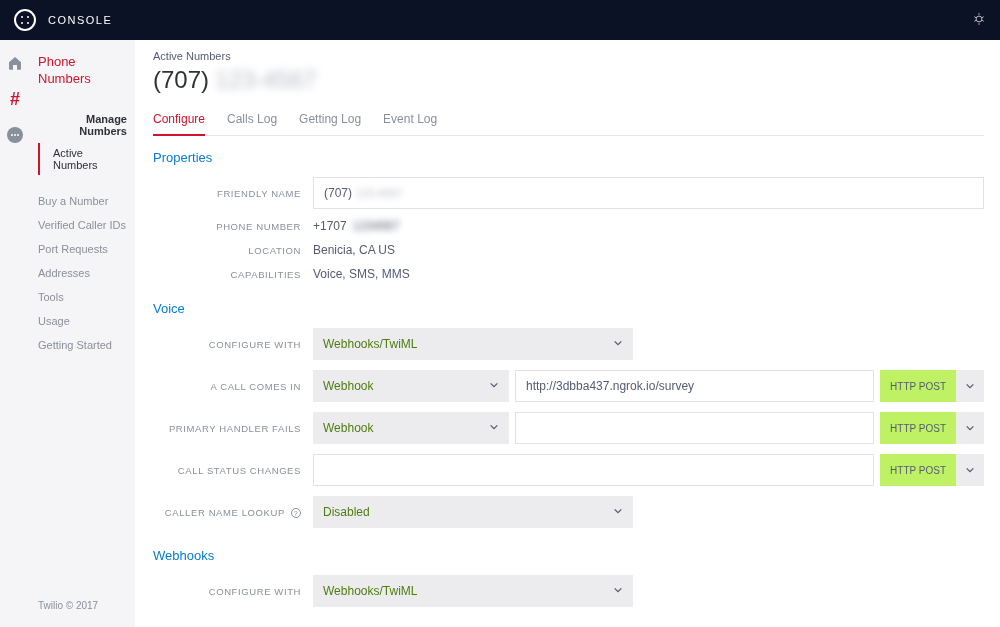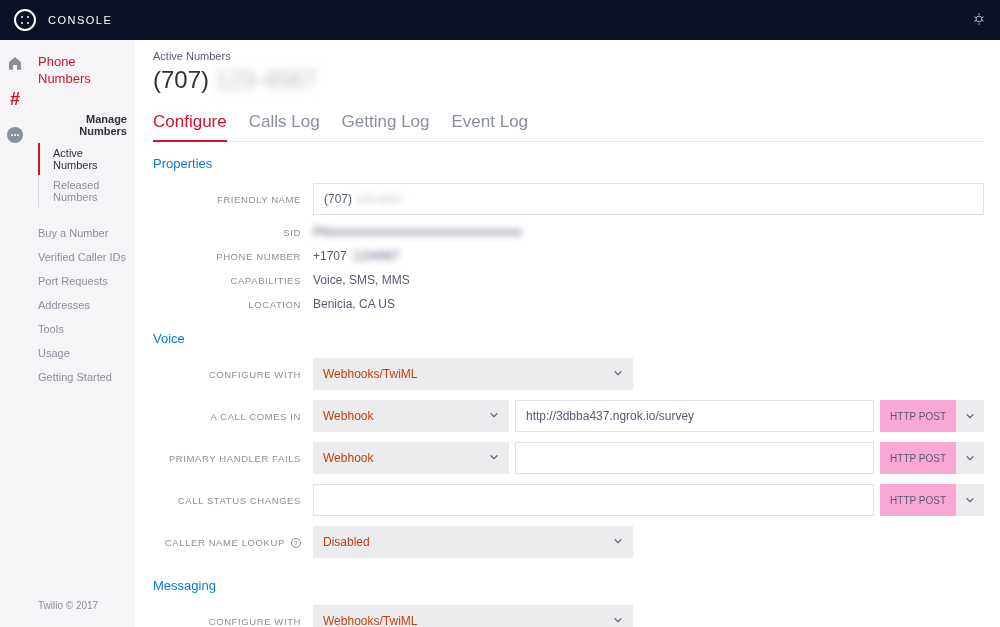--- a/index.html
+++ b/index.html
@@ -42,43 +42,43 @@
   .sidebar .footer { margin-top:auto; font-size:10px; color:#8a8f9c; padding-bottom:8px; }
 
   
   .main { flex:1; padding: 10px 16px 0 18px; overflow-y:auto; }
   .crumb { font-size:11px; color:#565b73; margin-bottom:4px; }
   .page-title { font-size:24px; font-weight:300; color:#2e3138; margin-bottom:14px; display:flex; align-items:center; gap:6px;}
   .blur7 { filter: blur(4px); color:#b8bbc5; user-select:none;}
   .blur4 { filter: blur(3px); color:#b8bbc5; font-size:11px; user-select:none;}
 
   .tabs { display:flex; gap:22px; border-bottom:1px solid #e5e5ea; margin-bottom:14px; }
-  .tab { font-size:17px; padding:4px 0 8px 0; color:#8a8f9c; cursor:pointer; }
+  .tab { font-size:12px; padding:4px 0 8px 0; color:#8a8f9c; cursor:pointer; }
   .tab.active { color:#cf142b; border-bottom:2px solid #cf142b; margin-bottom:-1px; }
 
   .section-title { color:#047bd6; font-size:13px; margin: 8px 0 12px 0; }
 
   .field-row { display:flex; align-items:center; margin-bottom:10px; }
   .field-label { width:160px; text-align:right; font-size:9.5px; letter-spacing:0.6px; color:#8a8f9c; padding-right:12px; text-transform:uppercase; }
   .field-label .help { display:inline-block; width:10px; height:10px; border:1px solid #8a8f9c; border-radius:50%; font-size:7px; line-height:9px; text-align:center; margin-left:3px;}
   .field-body { flex:1; display:flex; gap:6px; align-items:center; }
 
   .text-input { width:100%; height:32px; border:1px solid #e1e1e6; padding:0 10px; font-size:12px; color:#565b73; background:#fff;}
   .readonly { font-size:12px; color:#565b73; }
 
-  .select { position:relative; height:32px; background:#ececef; border:none; display:flex; align-items:center; padding:0 30px 0 10px; font-size:12px; color:#c2410c; cursor:pointer; }
+  .select { position:relative; height:32px; background:#ececef; border:none; display:flex; align-items:center; padding:0 30px 0 10px; font-size:12px; color:#4d7c0f; cursor:pointer; }
   .select.wide { width:320px; }
   .select.small { width:196px; }
   .select .chev { position:absolute; right:10px; top:50%; transform:translateY(-50%); }
   .select .chev svg { width:10px; height:10px; stroke:#565b73; fill:none; stroke-width:1.5;}
 
   .url-input { flex:1; height:32px; border:1px solid #e1e1e6; padding:0 10px; font-size:12px; color:#565b73; }
 
   .method-wrap { display:flex; }
-  .method-label { height:32px; background:#f9a8d4; border:none; padding:0 10px; font-size:10px; color:#565b73; display:flex; align-items:center;}
+  .method-label { height:32px; background:#bef264; border:none; padding:0 10px; font-size:10px; color:#565b73; display:flex; align-items:center;}
   .method-chev { width:28px; height:32px; background:#ececef; display:flex; align-items:center; justify-content:center; cursor:pointer;}
   .method-chev svg{width:10px;height:10px;stroke:#565b73;fill:none;stroke-width:1.5;}
 
 </style>
 </head>
 <body>
 
 <div class="topbar">
   <div class="logo-circle">
     <div class="logo-dots"><span></span></div>
@@ -109,21 +109,20 @@
           <span></span>
         </div>
     </div>
   </div>
 
   <div class="sidebar">
     <div class="product">Phone Numbers</div>
     <div class="navlabel">Manage Numbers</div>
     <div class="sub">
       <div class="item active">Active Numbers</div>
-      <div class="item">Released Numbers</div>
     </div>
     <div class="menu">
       <div class="item">Buy a Number</div>
       <div class="item">Verified Caller IDs</div>
       <div class="item">Port Requests</div>
       <div class="item">Addresses</div>
       <div class="item">Tools</div>
       <div class="item">Usage</div>
       <div class="item">Getting Started</div>
     </div>
@@ -150,46 +149,40 @@
     <div class="field-row">
       <div class="field-label">FRIENDLY NAME</div>
       <div class="field-body">
         <div class="text-input" style="display:flex;align-items:center;gap:4px;">
           <span>(707)</span>
           <span class="blur4">123-4567</span>
         </div>
       </div>
     </div>
 
-    <div class="field-row">
-      <div class="field-label">SID</div>
-      <div class="field-body">
-        <span class="readonly blur4" style="font-size:12px;">PNxxxxxxxxxxxxxxxxxxxxxxxxxxxxxxxx</span>
-      </div>
-    </div>
 
     <div class="field-row">
       <div class="field-label">PHONE NUMBER</div>
       <div class="field-body">
         <span class="readonly">+1707</span>
           <span class="readonly blur4">1234567</span>
       </div>
     </div>
 
     <div class="field-row">
+      <div class="field-label">LOCATION</div>
+      <div class="field-body">
+          <span class="readonly">Benicia, CA US</span>
+        </div>
+    </div>
+
+    <div class="field-row">
       <div class="field-label">CAPABILITIES</div>
       <div class="field-body">
           <span class="readonly">Voice, SMS, MMS</span>
-        </div>
-    </div>
-
-    <div class="field-row">
-      <div class="field-label">LOCATION</div>
-      <div class="field-body">
-          <span class="readonly">Benicia, CA US</span>
         </div>
     </div>
 
     <div class="section-title" style="margin-top:20px;">Voice</div>
 
     <div class="field-row">
       <div class="field-label">CONFIGURE WITH</div>
       <div class="field-body">
         <div class="select wide">
           <span>Webhooks/TwiML</span>
@@ -265,21 +258,21 @@
       <div class="field-body">
         <div class="select wide">
           <span>Disabled</span>
           <span class="chev"><svg viewBox="0 0 12 12">
                 <path d="M2 4l4 4 4-4"></path>
               </svg></span>
         </div>
       </div>
     </div>
 
-    <div class="section-title" style="margin-top:20px;">Messaging</div>
+    <div class="section-title" style="margin-top:20px;">Webhooks</div>
 
     <div class="field-row">
       <div class="field-label">CONFIGURE WITH</div>
       <div class="field-body">
         <div class="select wide">
           <span>Webhooks/TwiML</span>
           <span class="chev"><svg viewBox="0 0 12 12">
                 <path d="M2 4l4 4 4-4"></path>
               </svg></span>
         </div>

